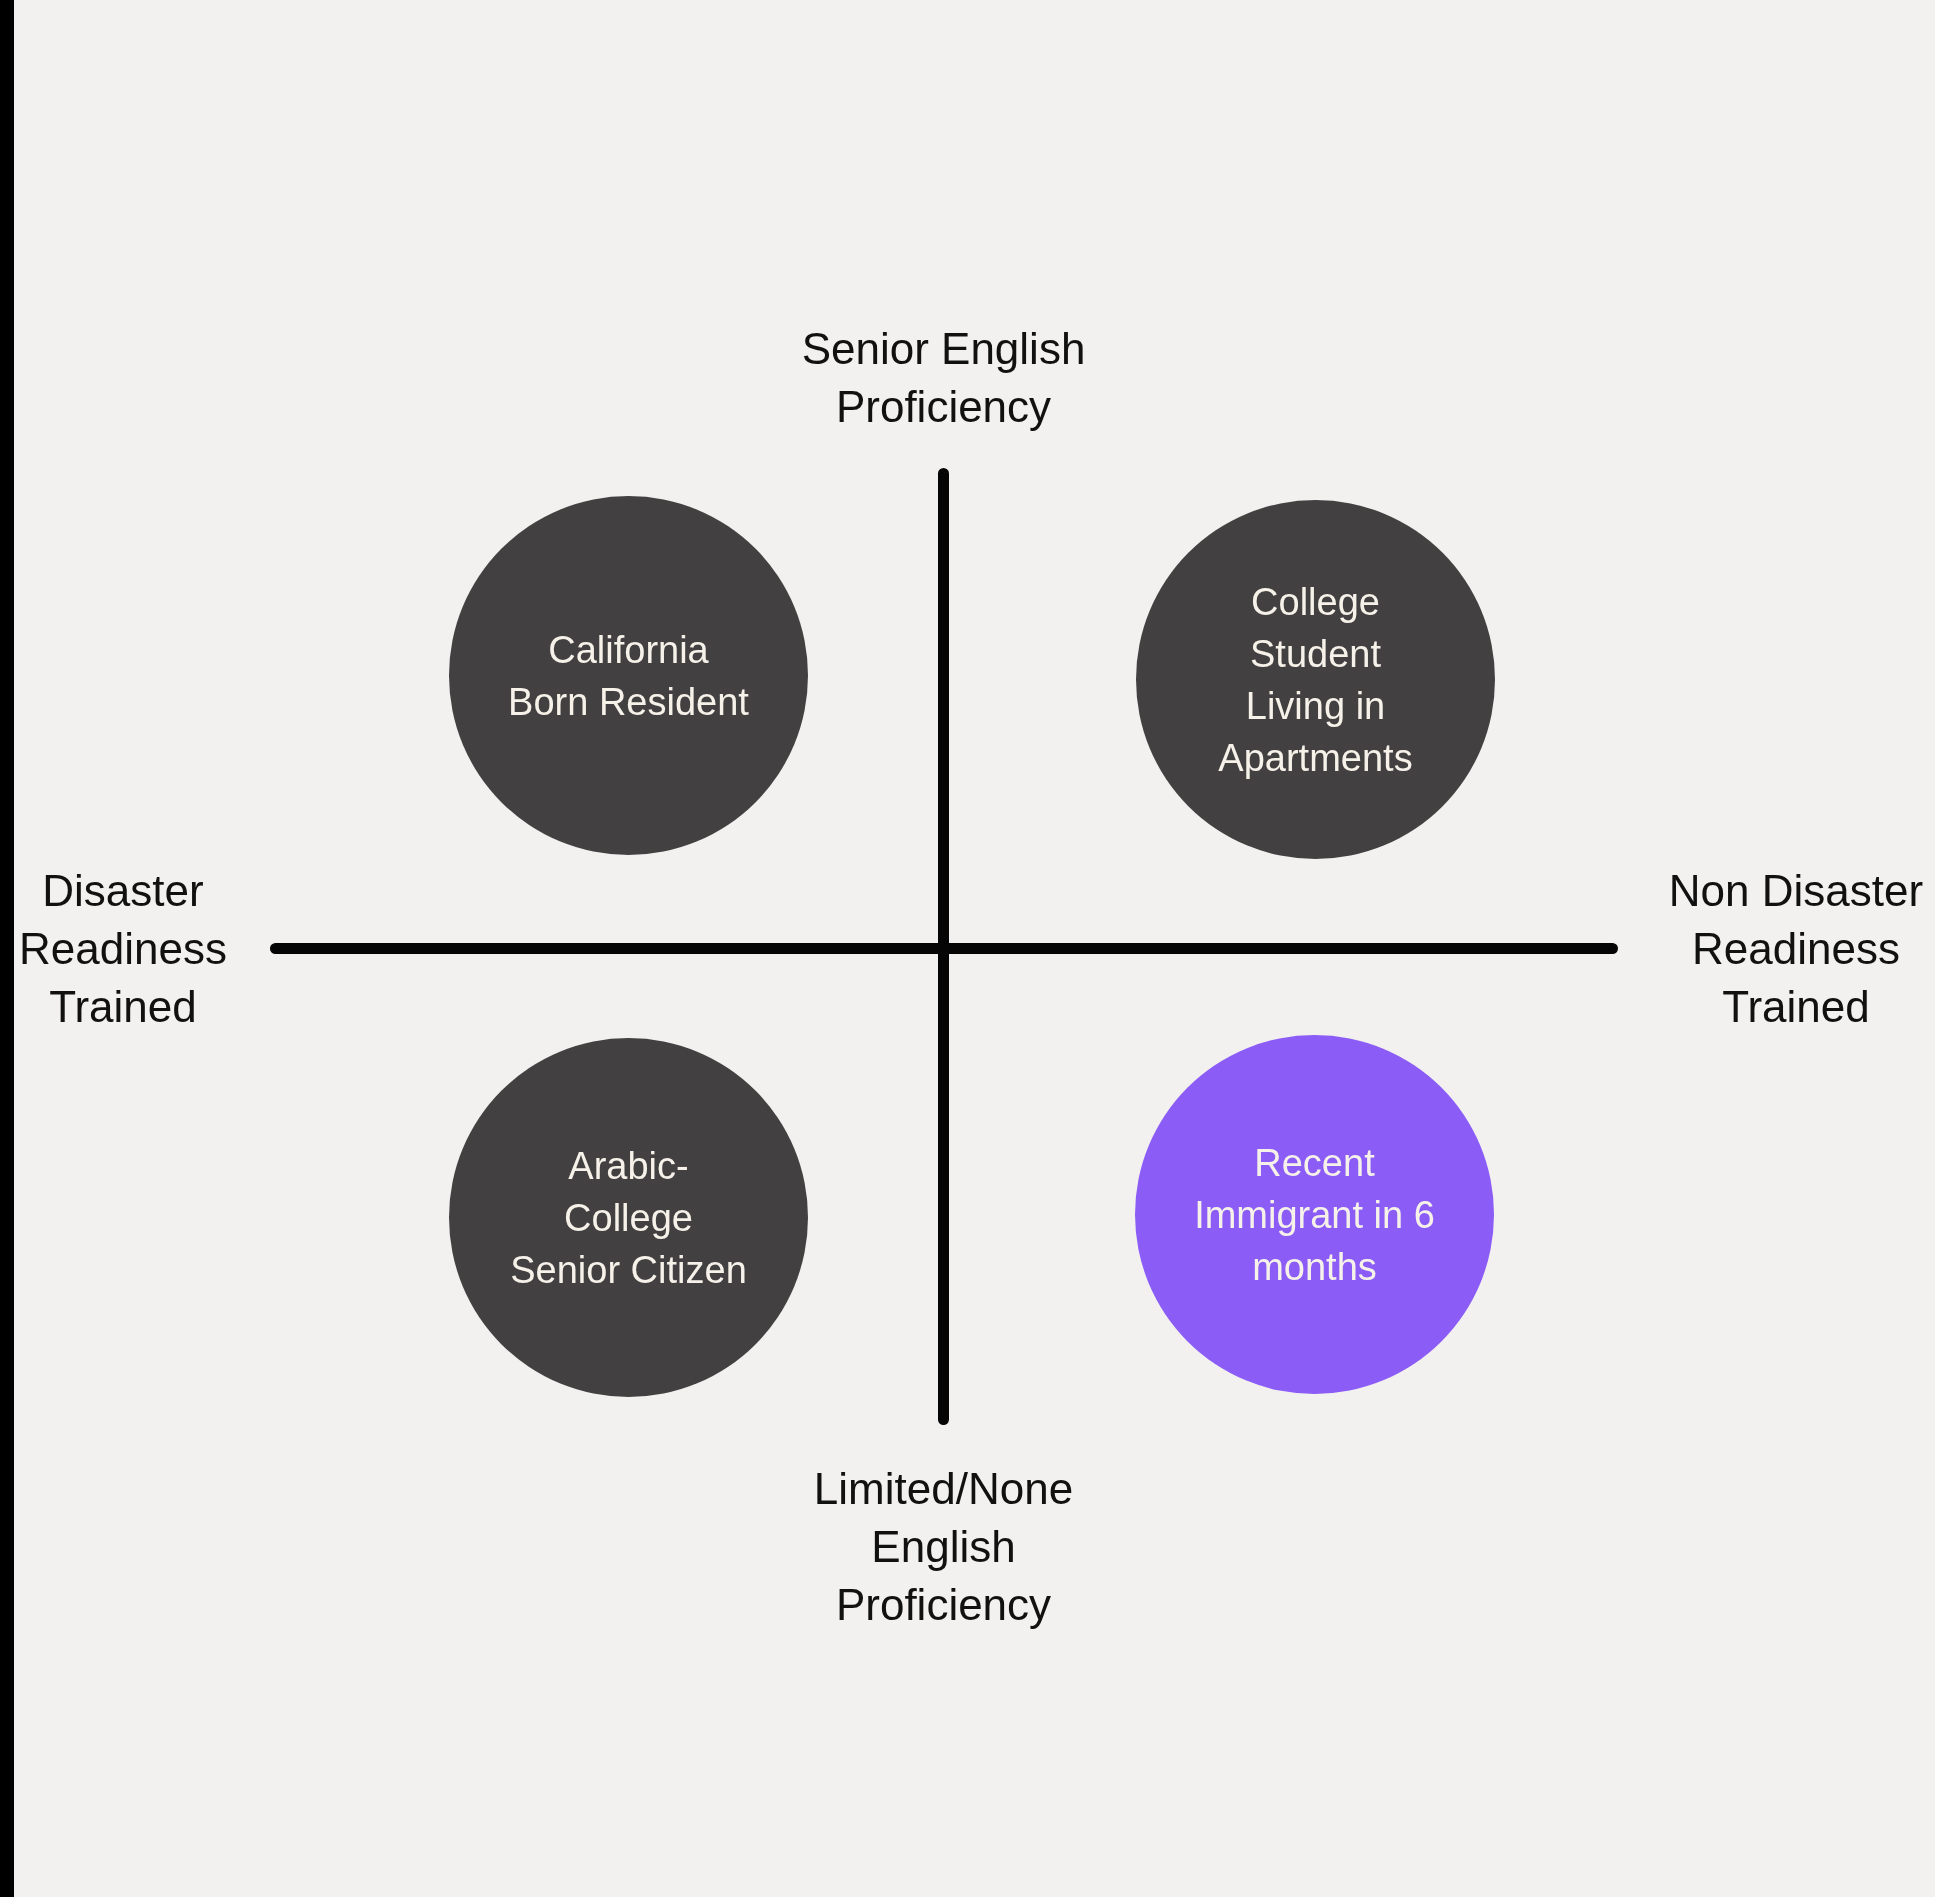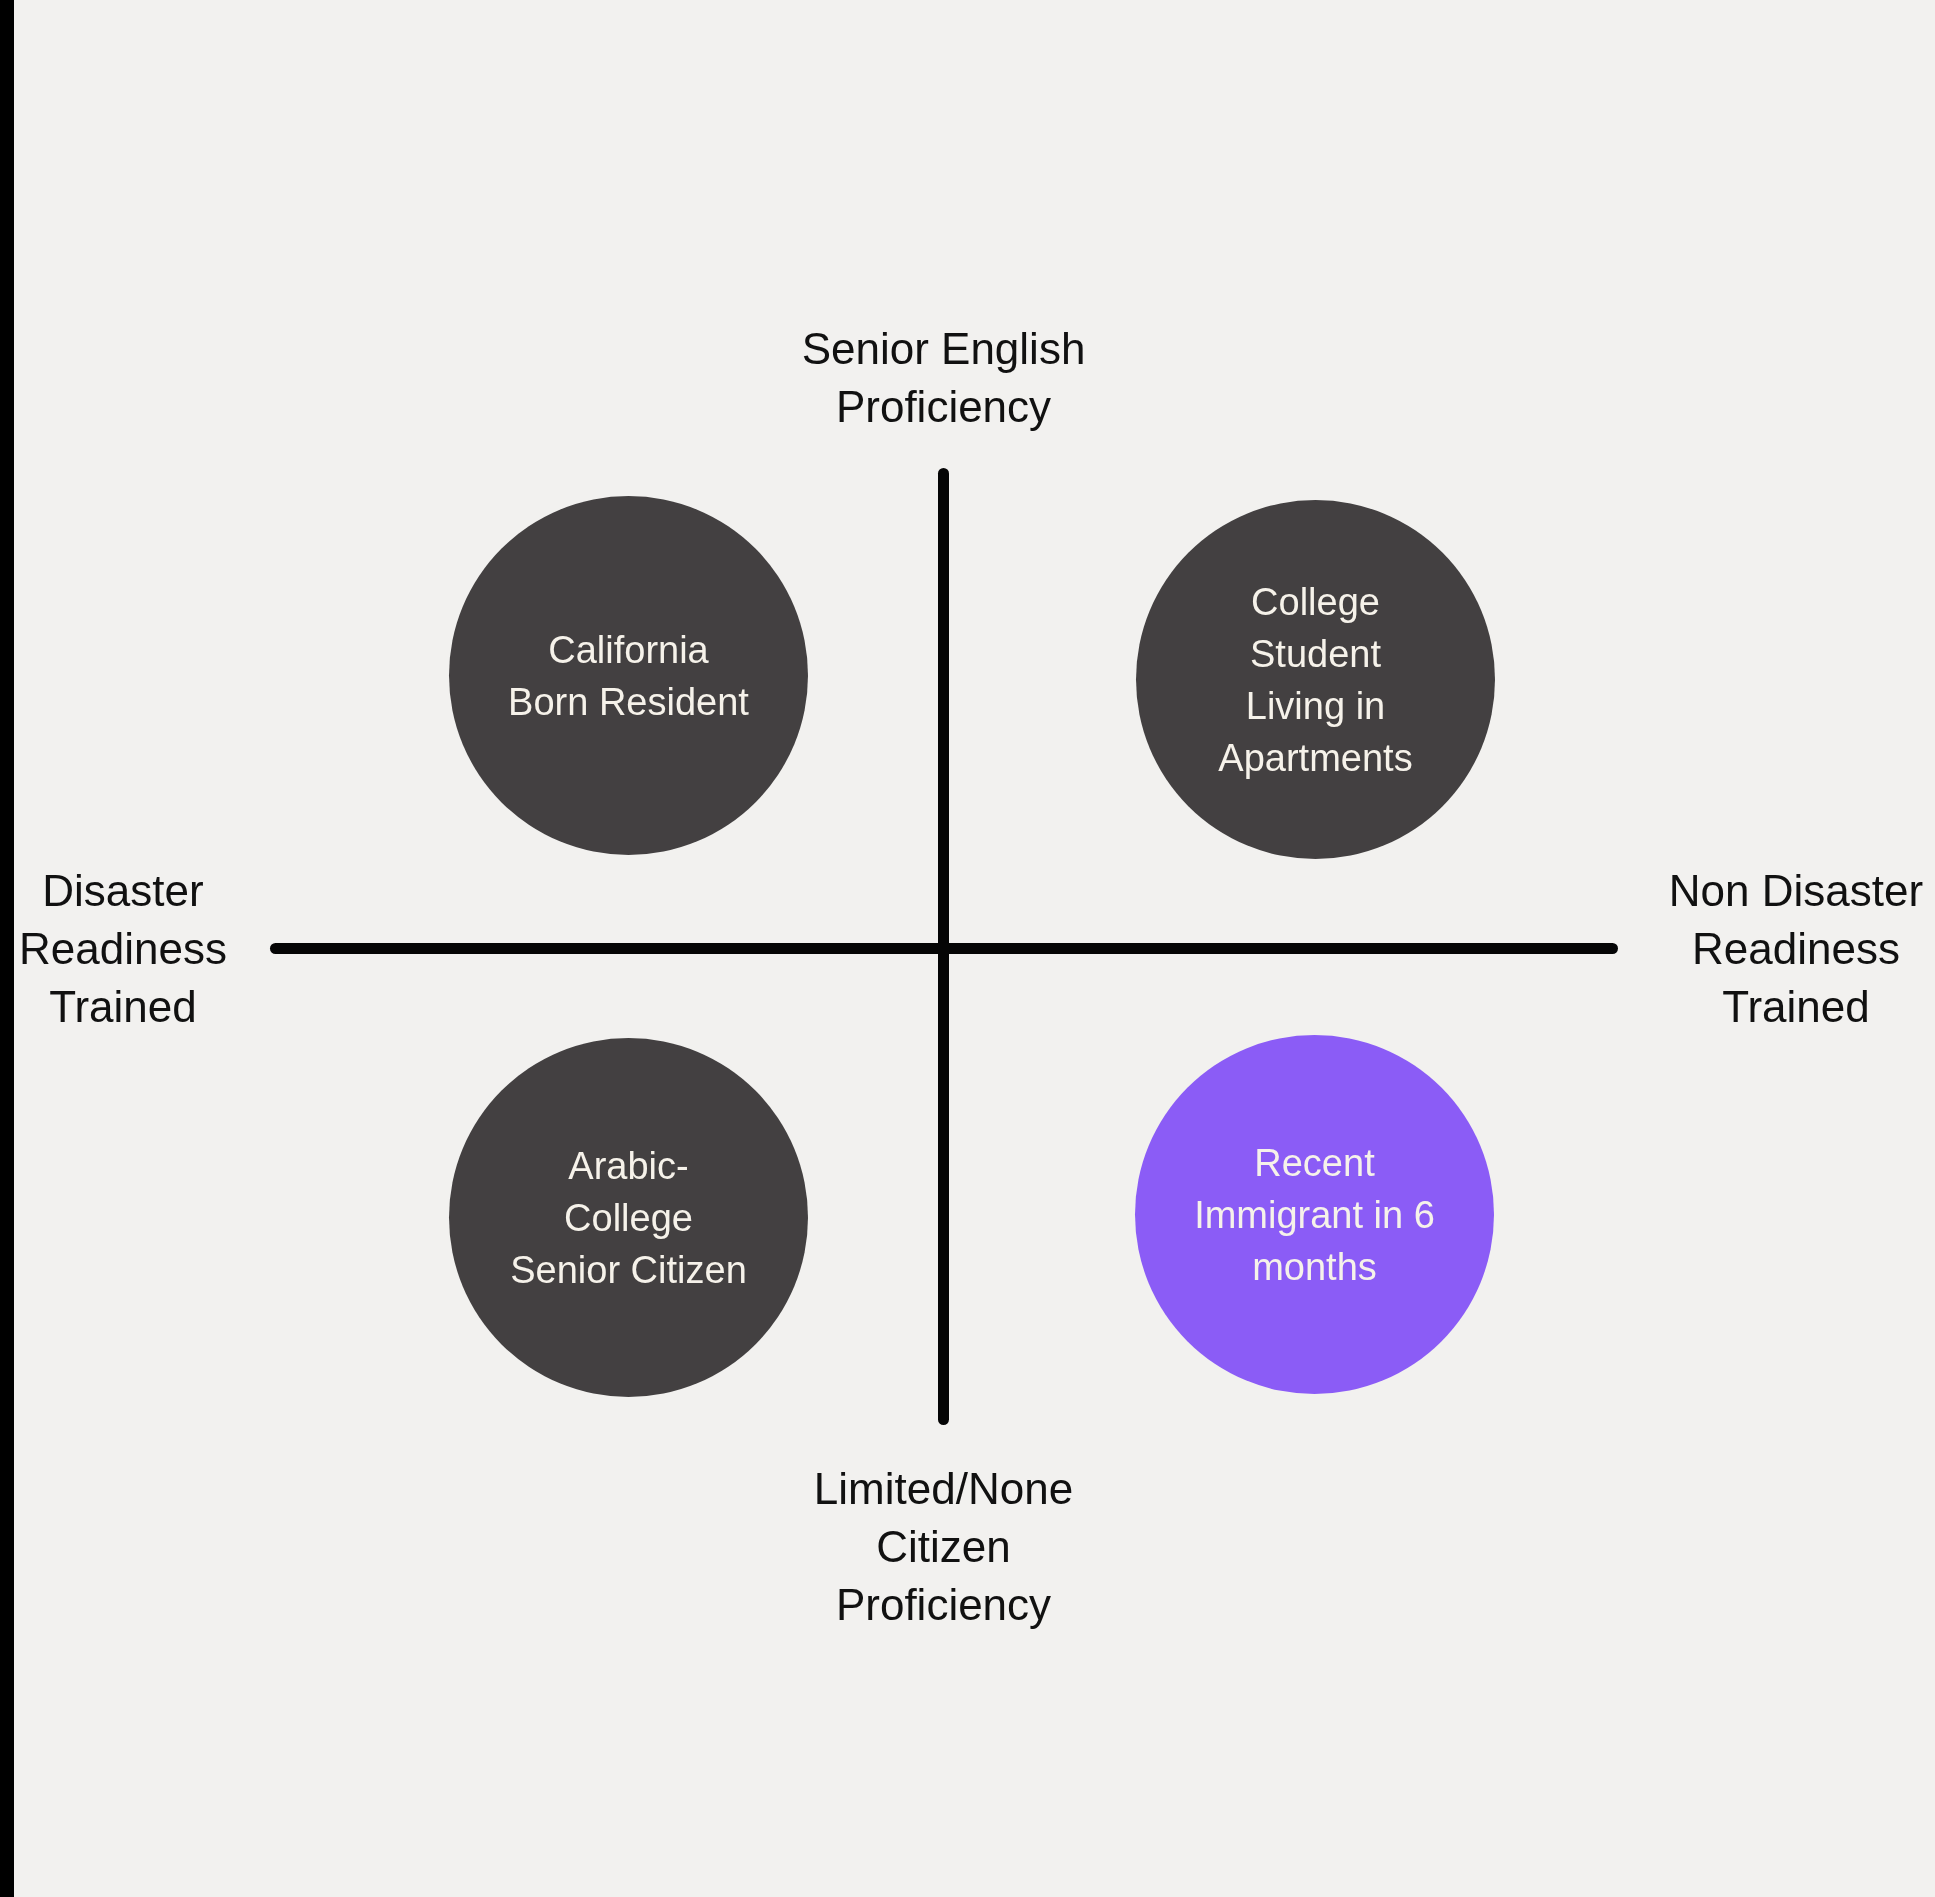--- a/index.html
+++ b/index.html
@@ -85,21 +85,21 @@
   <div class="axis-line vertical"></div>
   <div class="axis-line horizontal"></div>
 
   <div class="axis-label top">
     <div>Senior English</div>
     <div>Proficiency</div>
   </div>
 
   <div class="axis-label bottom">
     <div>Limited/None</div>
-    <div>Citizen</div>
+    <div>English</div>
     <div>Proficiency</div>
   </div>
 
   <div class="axis-label left">
     <div>Disaster</div>
     <div>Readiness</div>
     <div>Trained</div>
   </div>
 
   <div class="axis-label right">

